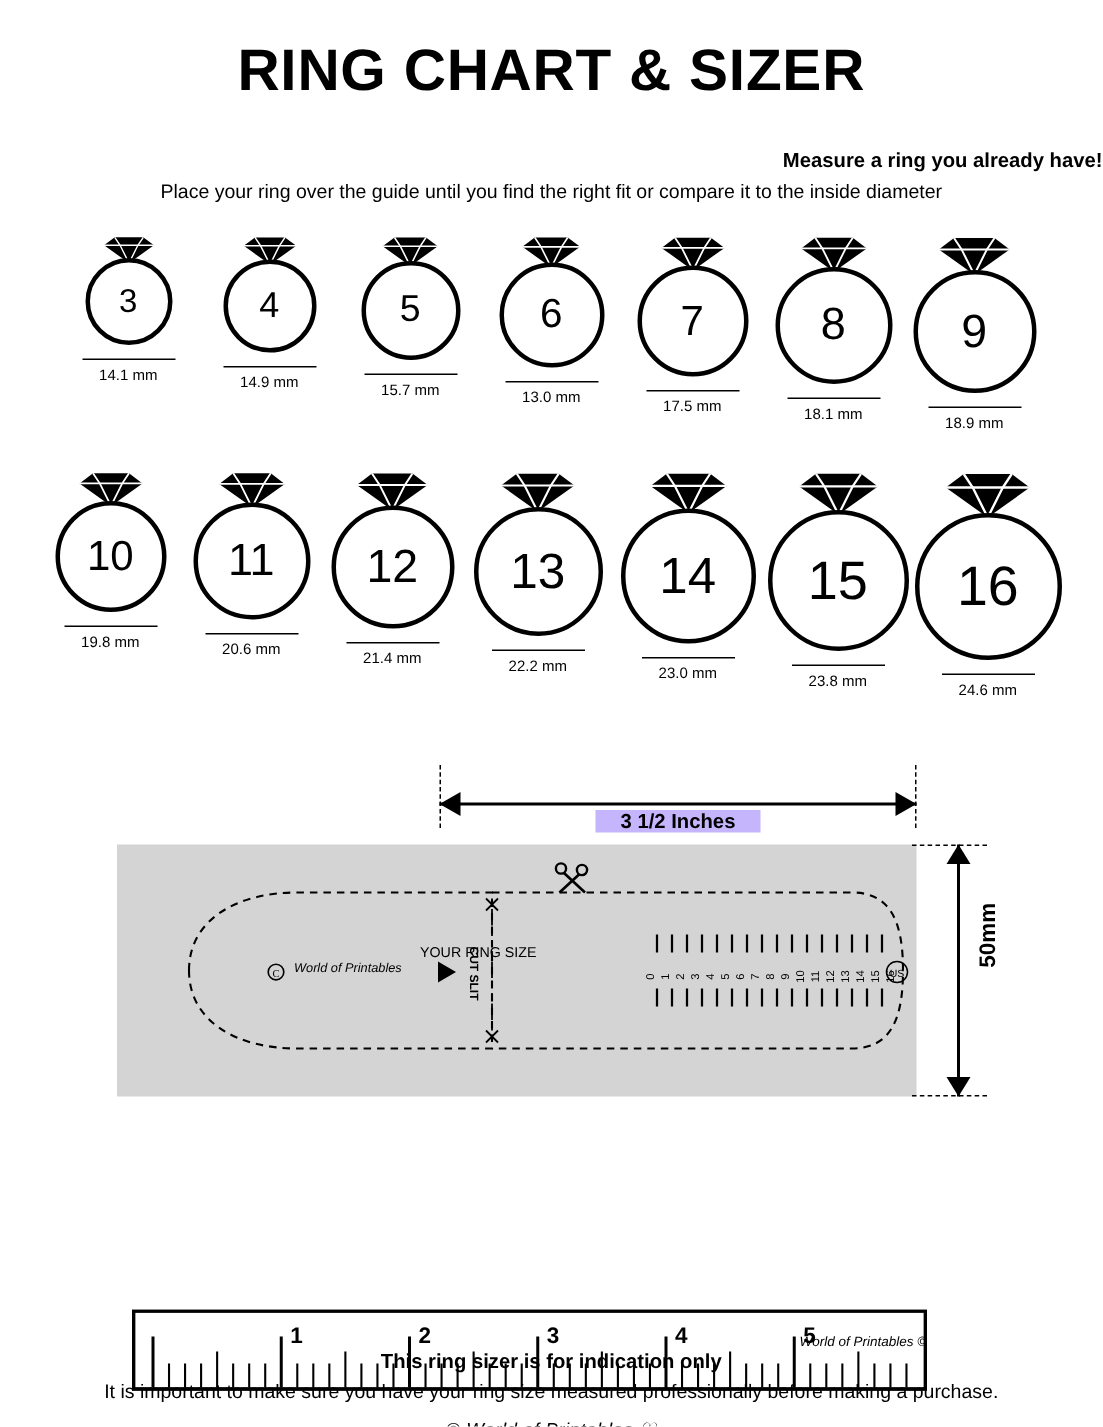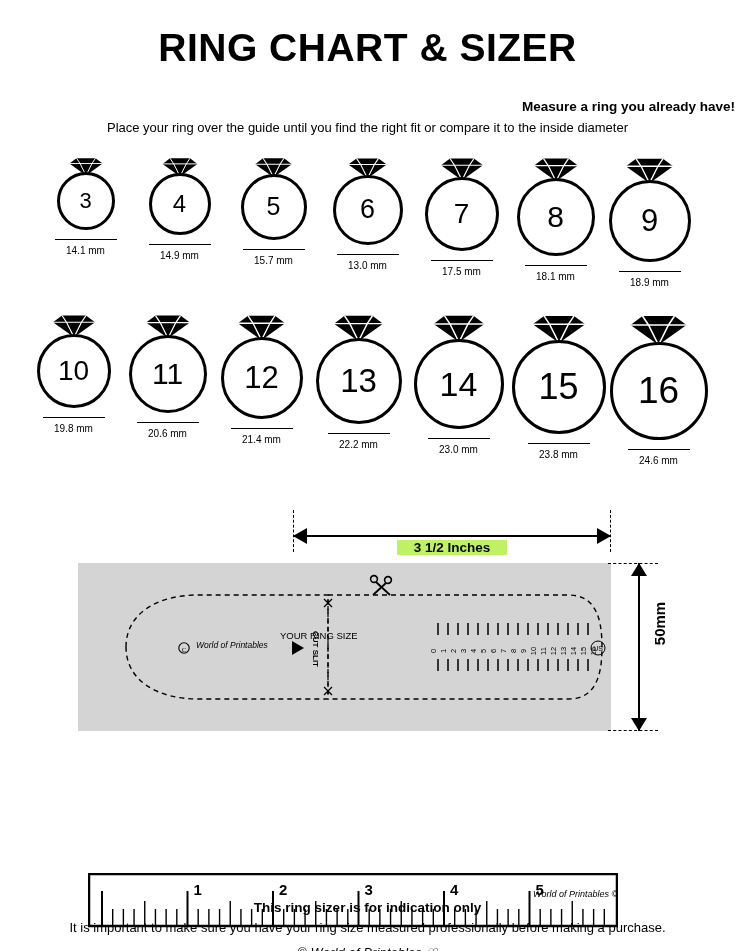--- a/index.html
+++ b/index.html
@@ -132,21 +132,21 @@
   }
   .arrow-head.left { left: 0; border-right: 14px solid #000; }
   .arrow-head.right { right: 0; border-left: 14px solid #000; }
   .inch-label {
     position: absolute;
     top: 30px;
     left: 0; right: 0;
     text-align: center;
     font-size: 13.5px;
     font-weight: bold;
-    background: #bef264;
+    background: #c4b5fd;
     width: 110px;
     margin: 0 auto;
   }
 
   .gray-box {
     position: absolute;
     left: 78px;
     top: 53px;
     width: 533px;
     height: 168px;

